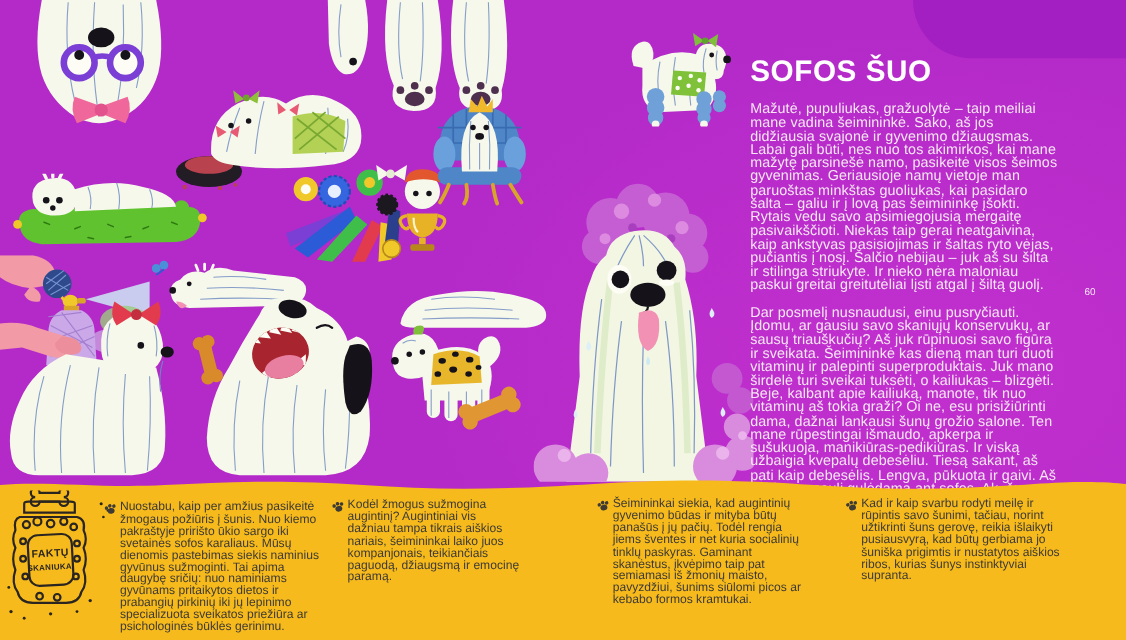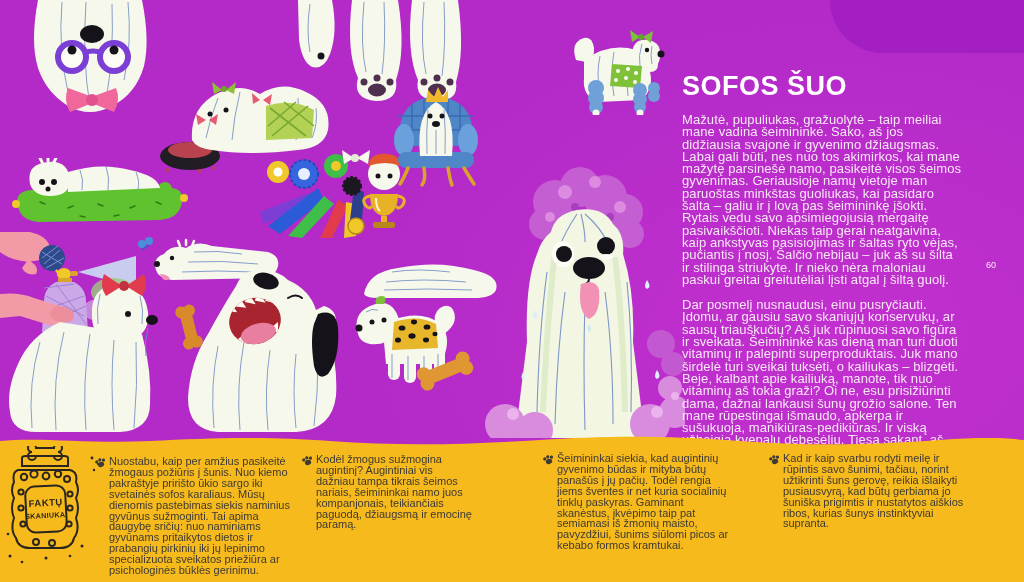--- a/index.html
+++ b/index.html
@@ -10,21 +10,21 @@
       radial-gradient(ellipse 760px 520px at 82% 58%, var(--bg_blob,#C230CF) 0%, var(--bg_main,#B32AC8) 62%);
   }
   .corner-shape{
     position:absolute;top:0;right:0;width:194px;height:53px;
     background:var(--bg_corner,#A41FC1);
     border-bottom-left-radius:55px;
   }
   .ill{position:absolute;}
   .ill svg{display:block;}
   
-  .copy{position:absolute;left:682px;top:50px;width:281px;color:var(--body_text,#F6E7F3);margin-top:21px;}
+  .copy{position:absolute;left:682px;top:50px;width:281px;color:var(--body_text,#F6E7F3);}
   .copy h1{
     margin:0 0 13px 0;font-size:27px;line-height:30px;font-weight:bold;
     letter-spacing:.5px;color:var(--title_color,#FFFFFF);
   }
   .copy p{margin:0 0 13px 0;font-size:13px;line-height:12.3px;letter-spacing:.1px;}
   .pageno{position:absolute;left:986px;top:260px;font-size:9px;color:var(--body_text,#F6E7F3);}
   
   .band{position:absolute;left:0;bottom:0;width:1024px;height:150px;}
   .band .band-bg{position:absolute;left:0;top:0;}
   .fact{position:absolute;color:var(--band_text,#3E3A34);}
@@ -612,21 +612,21 @@
 
     <div class="fact" style="left:302px;top:22px;width:170px">
       <svg class="paw" width="11" height="11" viewBox="0 0 11 11">
         <g fill="#3E3A34" transform="rotate(-15 5.5 5.5)">
           <ellipse cx="5.5" cy="7.5" rx="3.2" ry="2.6"></ellipse>
             <circle cx="2" cy="4" r="1.6"></circle>
             <circle cx="5.5" cy="2.8" r="1.6"></circle>
             <circle cx="9" cy="4" r="1.6"></circle>
         </g>
       </svg>
-      <p>Kodėl žmogus sužmogina augintinį? Augintiniai vis dažniau tampa tikrais šeimos nariais, šeimininkai namo juos kompanjonais, teikiančiais paguodą, džiaugsmą ir emocinę paramą.</p>
+      <p>Kodėl žmogus sužmogina augintinį? Augintiniai vis dažniau tampa tikrais aiškios nariais, šeimininkai laiko juos kompanjonais, teikiančiais paguodą, džiaugsmą ir emocinę paramą.</p>
     </div>
 
     <div class="fact" style="left:543px;top:21px;width:196px">
       <svg class="paw" width="11" height="11" viewBox="0 0 11 11">
         <g fill="#3E3A34" transform="rotate(-15 5.5 5.5)">
           <ellipse cx="5.5" cy="7.5" rx="3.2" ry="2.6"></ellipse>
             <circle cx="2" cy="4" r="1.6"></circle>
             <circle cx="5.5" cy="2.8" r="1.6"></circle>
             <circle cx="9" cy="4" r="1.6"></circle>
         </g>

